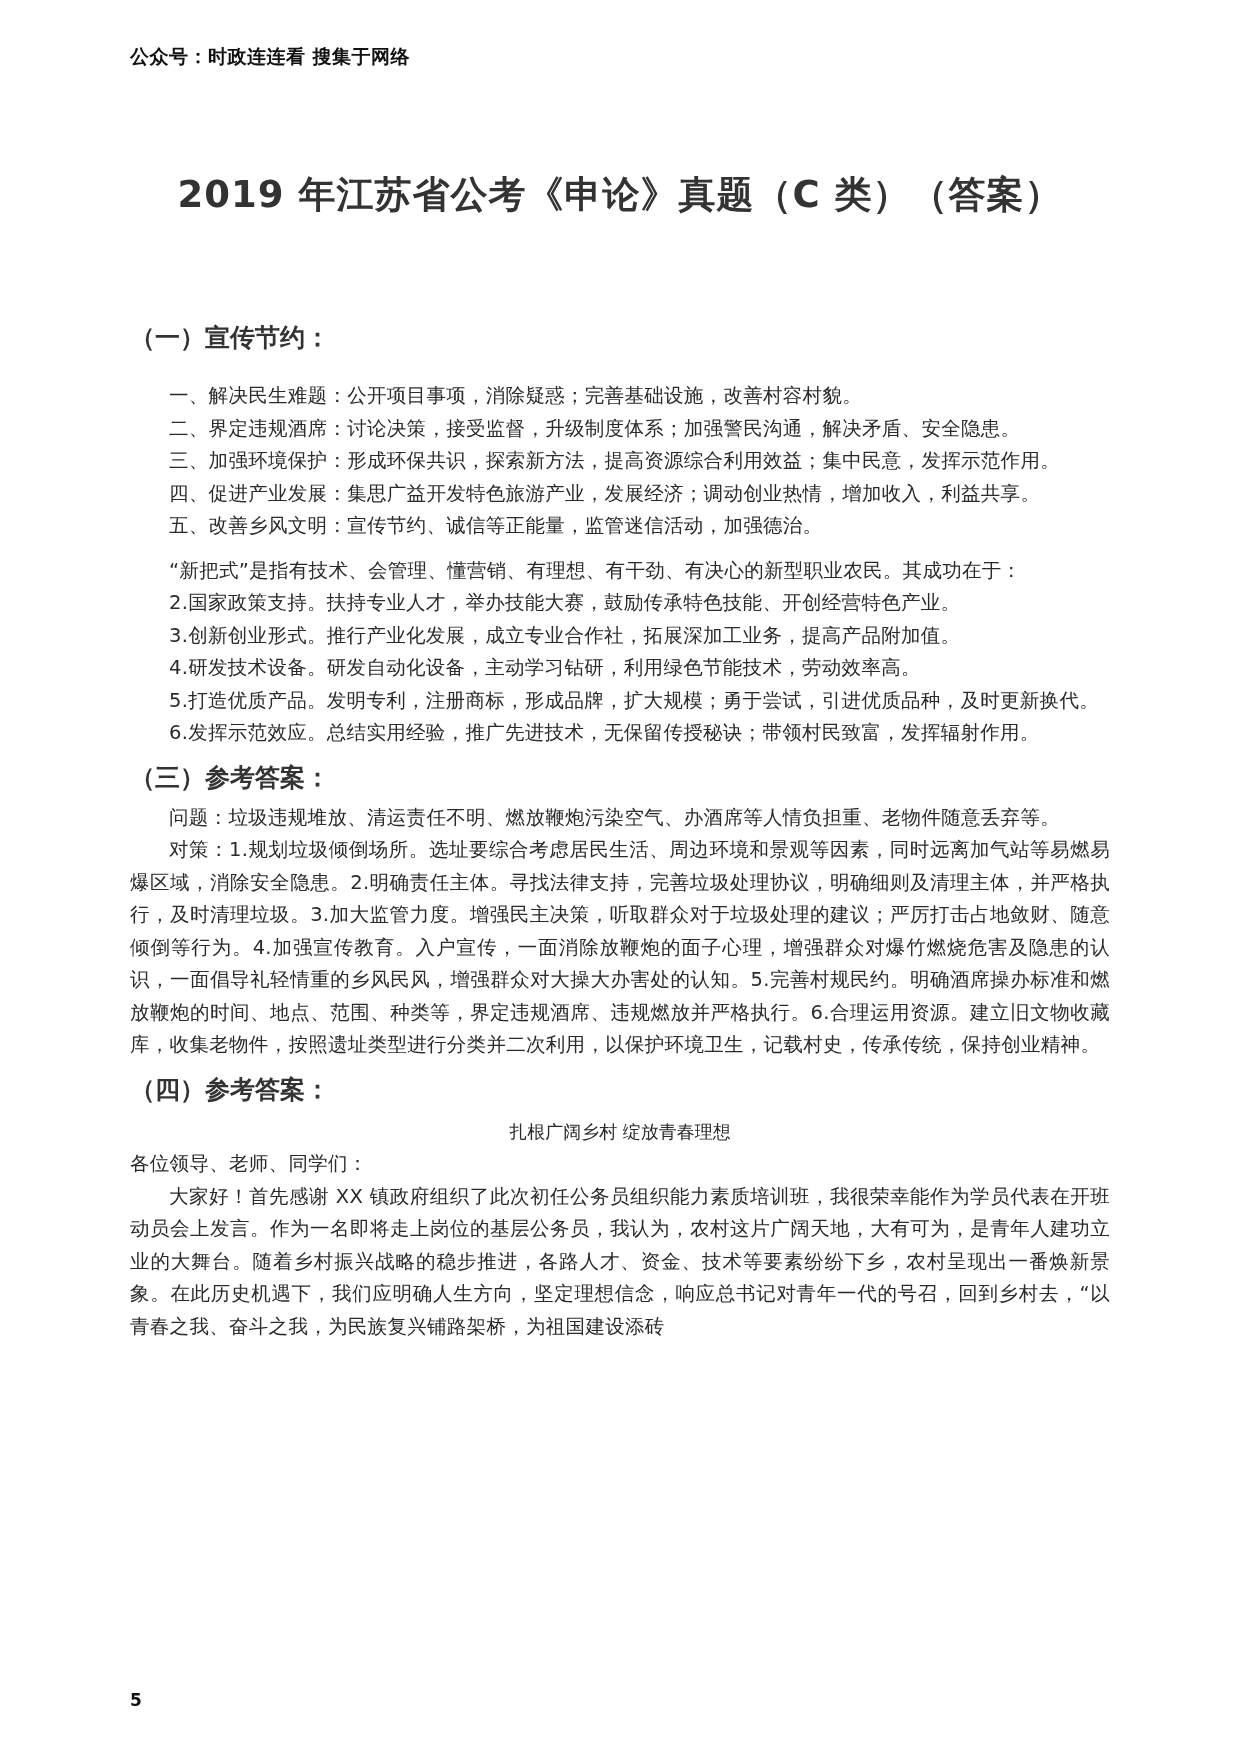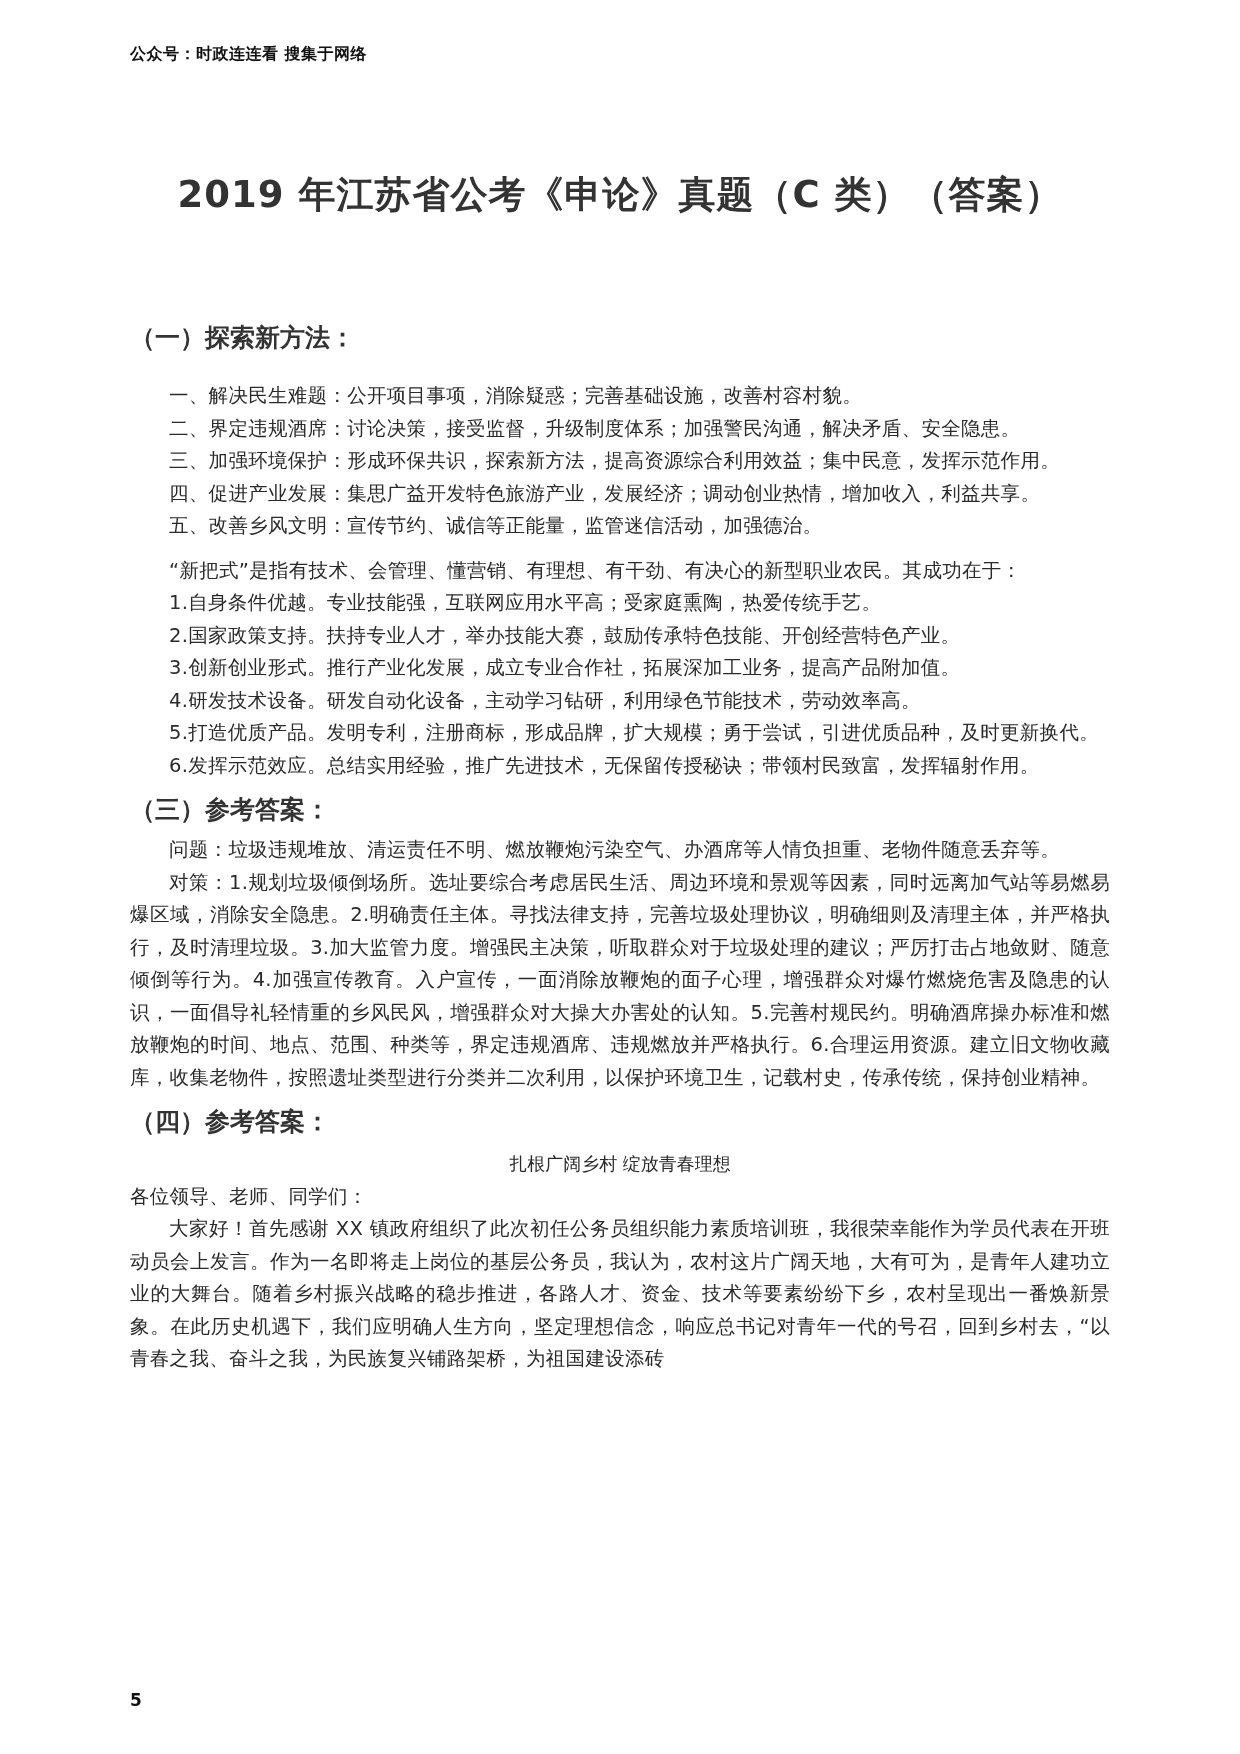--- a/index.html
+++ b/index.html
@@ -3,21 +3,21 @@
   <meta charset="utf-8">
   <style>
     html, body { margin: 0; padding: 0; background: #ffffff; }
     body {
       width: 1240px; height: 1754px; position: relative; overflow: hidden;
       font-family: "DejaVu Sans", "Liberation Sans", sans-serif;
       color: #222222;
     }
     .header-note {
       position: absolute; left: 130px; top: 44px;
-      font-size: 16px; font-weight: bold; color: #111;
+      font-size: 19px; font-weight: bold; color: #111;
       letter-spacing: 0.5px;
     }
     .doc-title {
       position: absolute; left: 0; right: 0; top: 170px;
       text-align: center; font-size: 37px; font-weight: bold; color: #333;
       letter-spacing: 1px;
     }
     .content {
       position: absolute; left: 130px; width: 980px; top: 318px;
     }
@@ -43,33 +43,32 @@
 </head>
 <body>
 
 <div class="header-note">公众号：时政连连看  搜集于网络</div>
 
 <div class="doc-title">2019 年江苏省公考《申论》真题（C 类）（答案）</div>
 
 <div class="content">
 
   <div>
-    <h2 class="section-heading">（一）探索新方法：</h2>
+    <h2 class="section-heading">（一）宣传节约：</h2>
     <div style="height:22px"></div>
     <p class="para">一、解决民生难题：公开项目事项，消除疑惑；完善基础设施，改善村容村貌。</p>
     <p class="para">二、界定违规酒席：讨论决策，接受监督，升级制度体系；加强警民沟通，解决矛盾、安全隐患。</p>
     <p class="para">三、加强环境保护：形成环保共识，探索新方法，提高资源综合利用效益；集中民意，发挥示范作用。</p>
     <p class="para">四、促进产业发展：集思广益开发特色旅游产业，发展经济；调动创业热情，增加收入，利益共享。</p>
     <p class="para">五、改善乡风文明：宣传节约、诚信等正能量，监管迷信活动，加强德治。</p>
   </div>
 
   <div style="margin-top:8px">
     <div style="height:4px"></div>
     <p class="para">“新把式”是指有技术、会管理、懂营销、有理想、有干劲、有决心的新型职业农民。其成功在于：</p>
-    <p class="para">1.自身条件优越。专业技能强，互联网应用水平高；受家庭熏陶，热爱传统手艺。</p>
     <p class="para">2.国家政策支持。扶持专业人才，举办技能大赛，鼓励传承特色技能、开创经营特色产业。</p>
     <p class="para">3.创新创业形式。推行产业化发展，成立专业合作社，拓展深加工业务，提高产品附加值。</p>
     <p class="para">4.研发技术设备。研发自动化设备，主动学习钻研，利用绿色节能技术，劳动效率高。</p>
     <p class="para">5.打造优质产品。发明专利，注册商标，形成品牌，扩大规模；勇于尝试，引进优质品种，及时更新换代。</p>
     <p class="para">6.发挥示范效应。总结实用经验，推广先进技术，无保留传授秘诀；带领村民致富，发挥辐射作用。</p>
   </div>
 
   <div style="margin-top:8px">
     <h2 class="section-heading">（三）参考答案：</h2>
     <div style="height:4px"></div>

